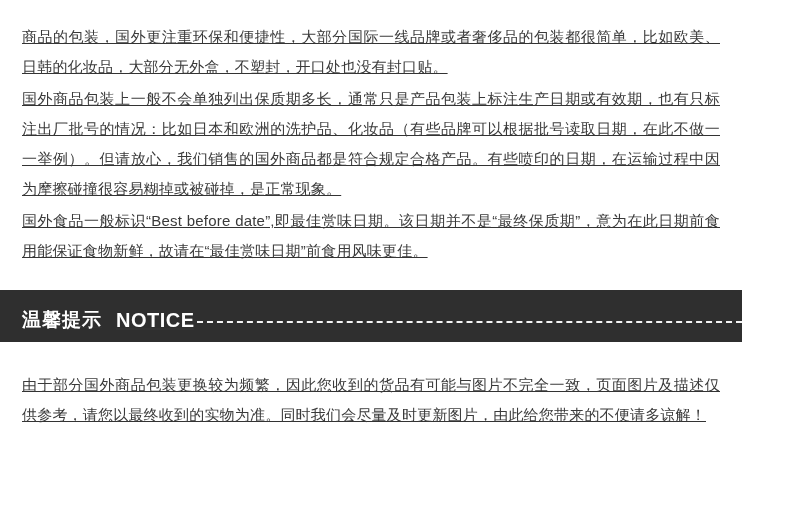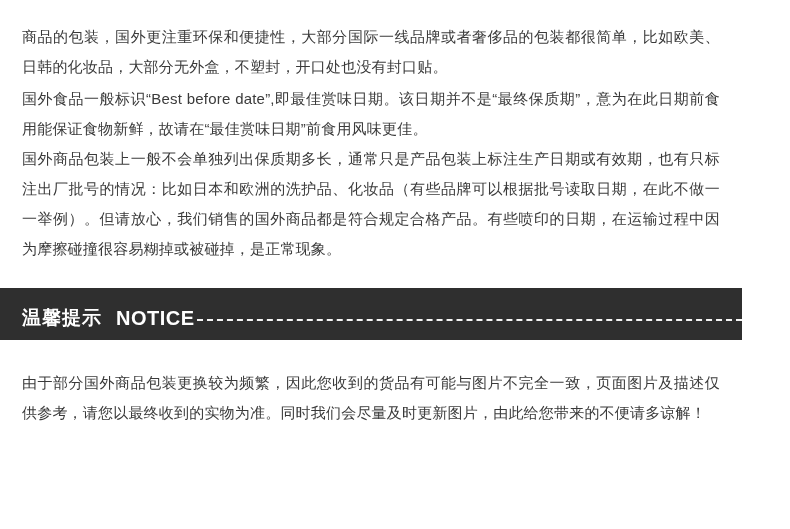--- a/index.html
+++ b/index.html
@@ -12,20 +12,21 @@
     background: #ffffff;
     font-family: "Liberation Sans", "DejaVu Sans", sans-serif;
     color: #333333;
     overflow: hidden;
   }
   .page {
     width: 742px;
     height: 529px;
     position: relative;
     box-sizing: border-box;
+    text-decoration: underline;
   }
   .top-section {
     padding: 22px 22px 0 22px;
   }
   .para {
     font-size: 15px;
     line-height: 30px;
     color: #3a3a3a;
     margin: 0 0 2px 0;
     text-align: justify;
@@ -79,22 +80,22 @@
     letter-spacing: 0.2px;
   }
 </style>
 </head>
 <body>
 
 <div class="page">
 
   <div class="top-section">
     <p class="para">商品的包装，国外更注重环保和便捷性，大部分国际一线品牌或者奢侈品的包装都很简单，比如欧美、日韩的化妆品，大部分无外盒，不塑封，开口处也没有封口贴。</p>
+    <p class="para">国外商品包装上一般不会单独列出保质期多长，通常只是产品包装上标注生产日期或有效期，也有只标注出厂批号的情况：比如日本和欧洲的洗护品、化妆品（有些品牌可以根据批号读取日期，在此不做一一举例）。但请放心，我们销售的国外商品都是符合规定合格产品。有些喷印的日期，在运输过程中因为摩擦碰撞很容易糊掉或被碰掉，是正常现象。</p>
     <p class="para last">国外食品一般标识“Best before date”,即最佳赏味日期。该日期并不是“最终保质期”，意为在此日期前食用能保证食物新鲜，故请在“最佳赏味日期”前食用风味更佳。</p>
-    <p class="para">国外商品包装上一般不会单独列出保质期多长，通常只是产品包装上标注生产日期或有效期，也有只标注出厂批号的情况：比如日本和欧洲的洗护品、化妆品（有些品牌可以根据批号读取日期，在此不做一一举例）。但请放心，我们销售的国外商品都是符合规定合格产品。有些喷印的日期，在运输过程中因为摩擦碰撞很容易糊掉或被碰掉，是正常现象。</p>
   </div>
 
   <div class="notice-band">
     <span class="notice-cn">温馨提示</span>
     <span class="notice-en">NOTICE</span>
     <span class="dash-rule"></span>
   </div>
 
   <div class="bottom-section">
     <p class="bottom-para">由于部分国外商品包装更换较为频繁，因此您收到的货品有可能与图片不完全一致，页面图片及描述仅供参考，请您以最终收到的实物为准。同时我们会尽量及时更新图片，由此给您带来的不便请多谅解！</p>

